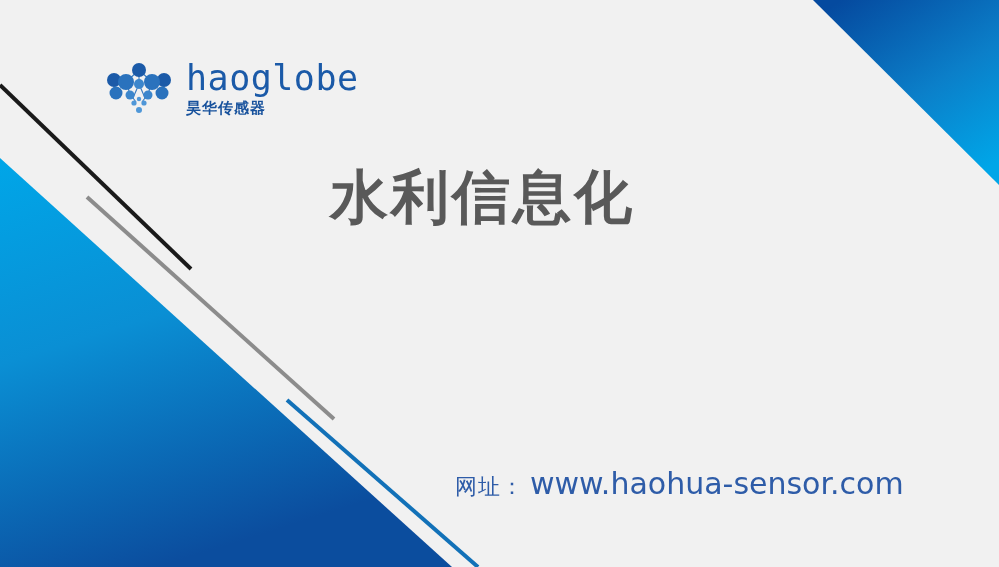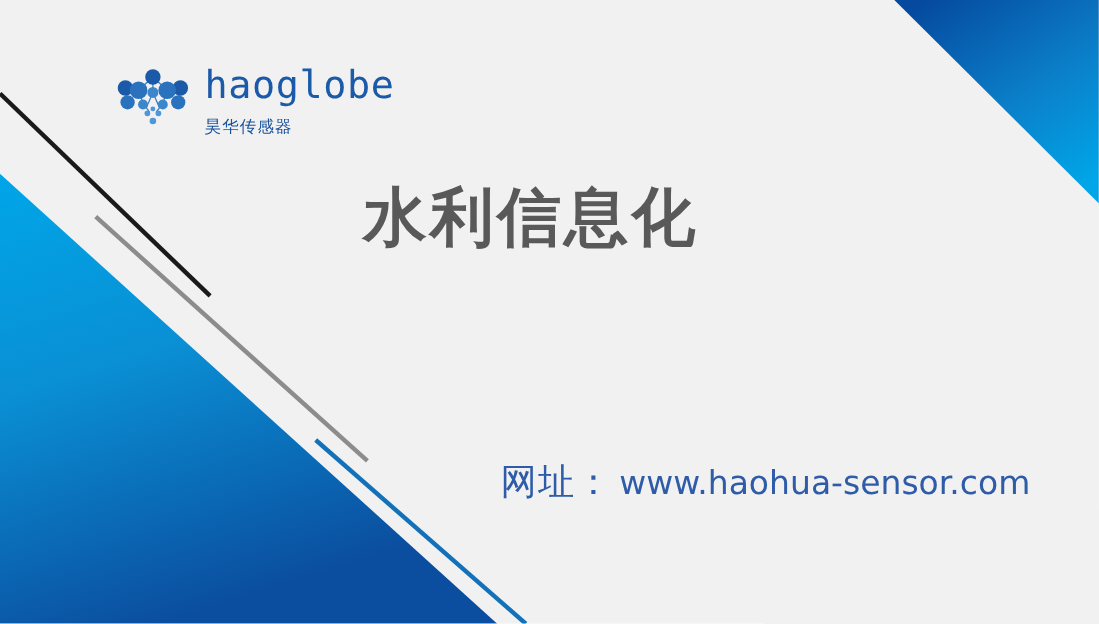--- a/index.html
+++ b/index.html
@@ -57,25 +57,25 @@
     line-height: 36px;
     font-weight: 400;
     letter-spacing: 0.5px;
     color: #1b5aa8;
     white-space: nowrap;
   }
   .logo-sub {
     font-family: "DejaVu Sans", "Liberation Sans", sans-serif;
     font-size: 15px;
     line-height: 17px;
-    font-weight: 400;
+    font-weight: 700;
     letter-spacing: 1px;
     color: #17519c;
     white-space: nowrap;
-    margin-top: 11px;
+    margin-top: 4px;
   }
 
   
   .headline {
     position: absolute;
     left: 12px;
     top: 160px;
     width: 966px;
     z-index: 5;
     pointer-events: none;
@@ -96,33 +96,34 @@
   .website {
     position: absolute;
     left: 455px;
     top: 418px;
     z-index: 5;
     display: flex;
     align-items: baseline;
     white-space: nowrap;
   }
   .website-label {
-    font-family: Liberation Sans, sans-serif;
-    font-size: 33px;
+    font-family: Liberation Serif, serif;
+    font-size: 22px;
     line-height: 40px;
     color: #2e5ca8;
     letter-spacing: 1px;
   }
   .website-url {
     font-family: "DejaVu Sans", "Liberation Sans", sans-serif;
     font-size: 30px;
     line-height: 40px;
     color: #2e5ca8;
     margin-left: 6px;
     letter-spacing: 0px;
+    margin-top: 46px;
   }
 </style>
 </head>
 <body>
 
 <div class="slide">
 
   <svg class="bg-layer" viewBox="0 0 999 567" preserveAspectRatio="none">
     <defs>
       <linearGradient id="gradLeft" x1="0" y1="0" x2="0.35" y2="1">

